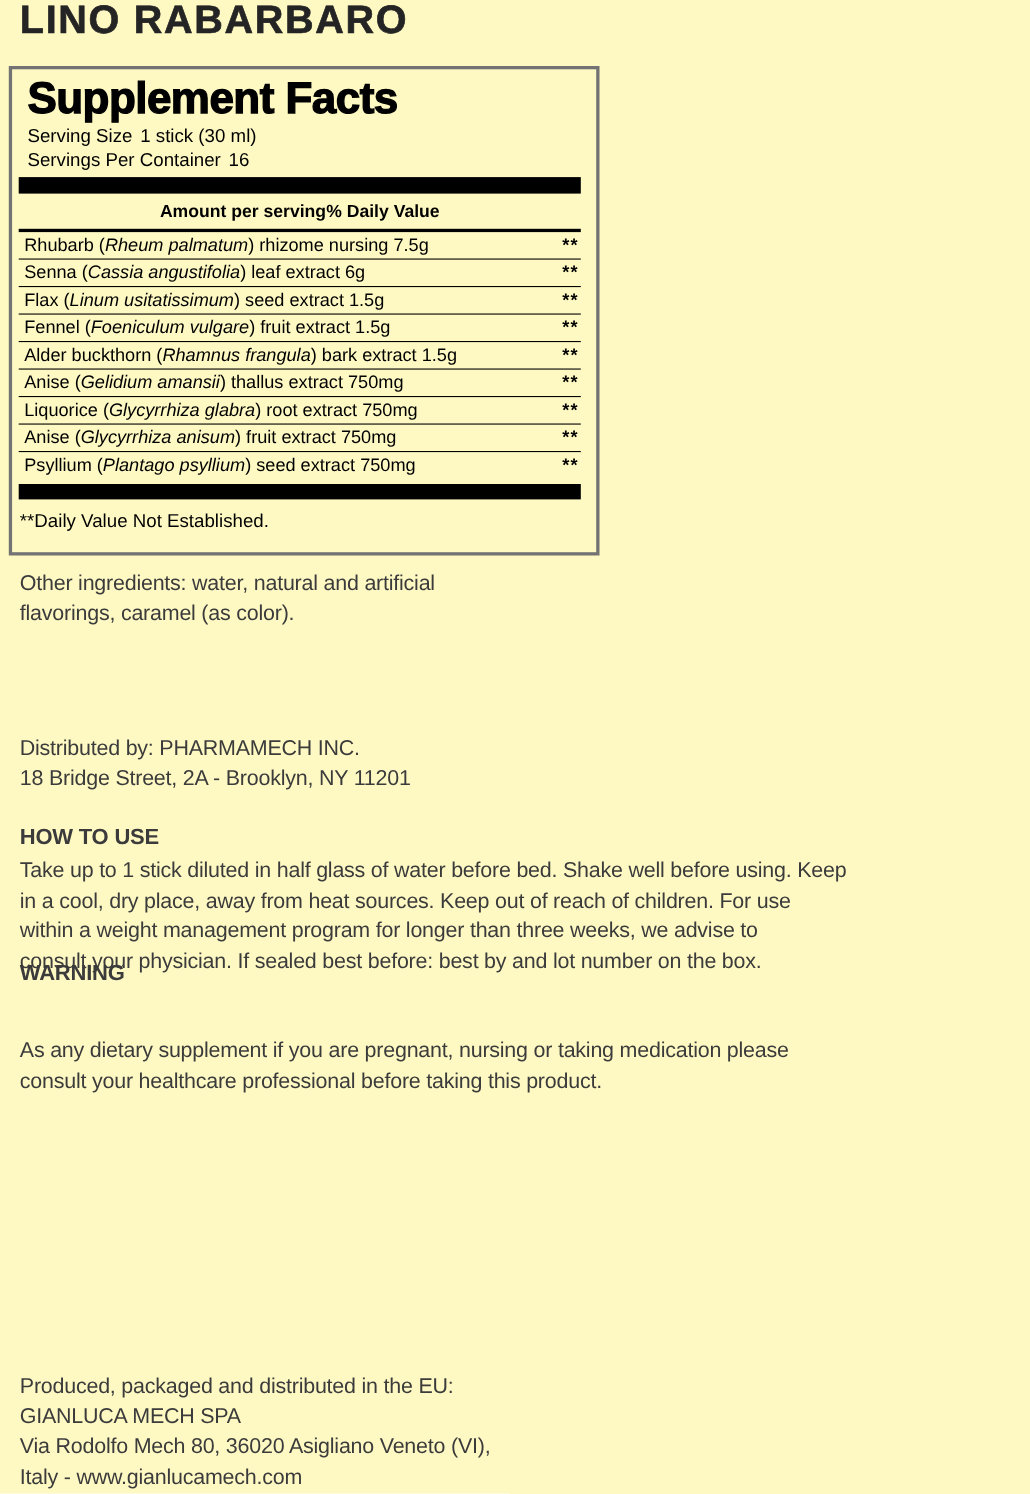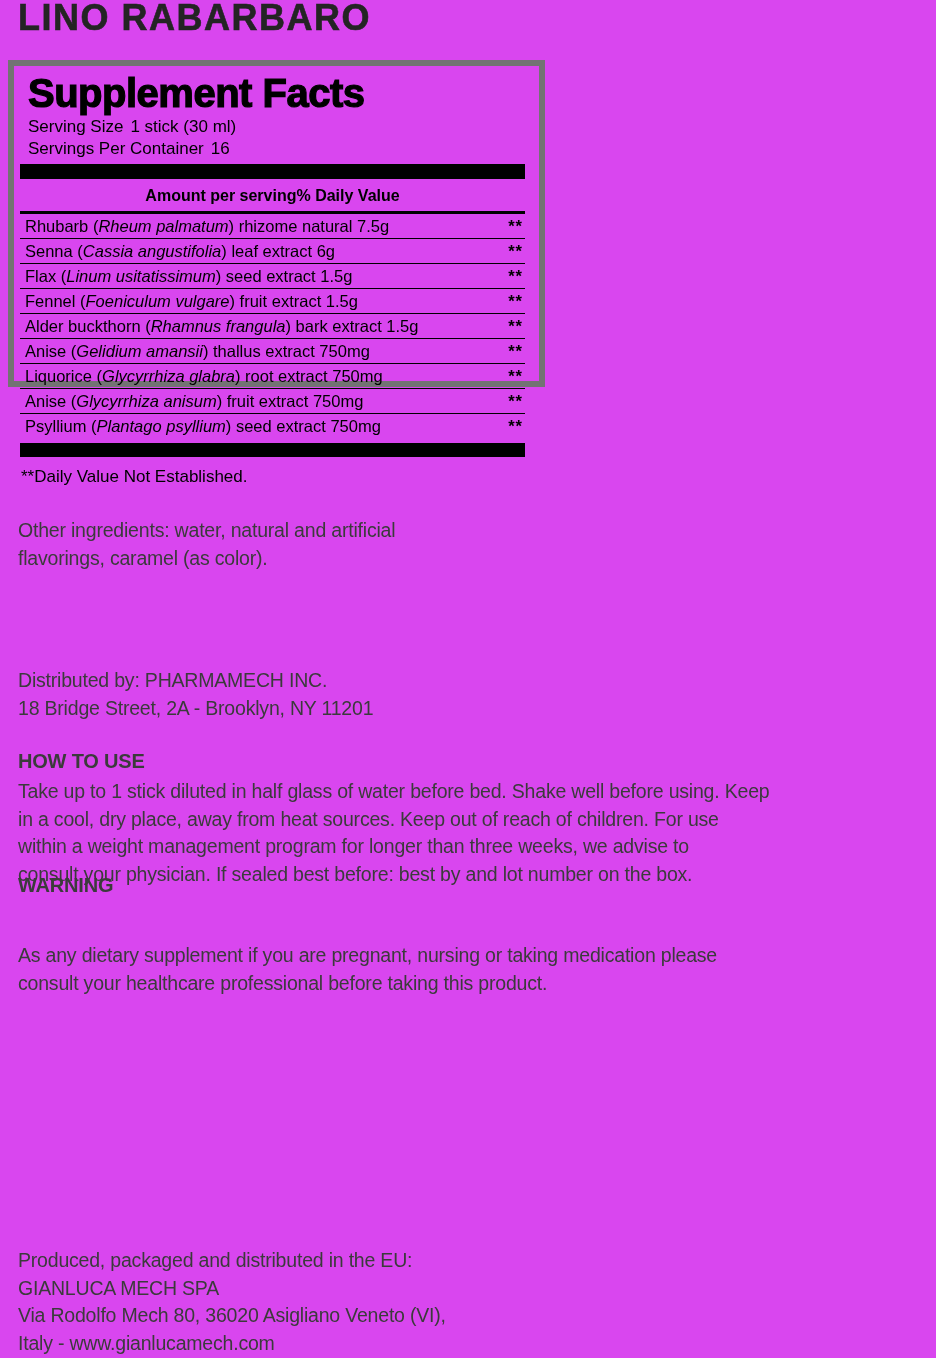--- a/index.html
+++ b/index.html
@@ -1,34 +1,34 @@
 <!DOCTYPE html>
 <html><head>
 <meta charset="utf-8">
 <style>
   html,body{margin:0;padding:0;background:#fff;}
   .page{
     position:relative;
     width:936px;height:1358px;
-    background:#d946ef;
+    background:#fef9c3;
     font-family:"Liberation Sans",sans-serif;
     overflow:hidden;
   }
   
   .product-title{
     position:absolute;left:18px;top:-3px;
     font-size:36px;font-weight:900;letter-spacing:1.5px;
     color:#242424;
     -webkit-text-stroke:0.6px #242424;
   }
   
   .sf-box{
     position:absolute;left:8px;top:60px;
-    width:537px;height:327px;
-    border:6px solid #737373;
+    width:537px;height:445px;
+    border:3px solid #737373;
     box-sizing:border-box;
     padding:2px 14px 0 6px;
     color:#000;
   }
   .sf-title{
     margin:2px 0 0 8px;
     font-size:40px;font-weight:900;letter-spacing:-0.5px;
     -webkit-text-stroke:1.2px #000;
     line-height:46px;
     white-space:nowrap;
@@ -98,21 +98,21 @@
 
     <div class="sf-header-row">
       <span>Amount per serving</span>
       <span>% Daily Value</span>
     </div>
 
     <div class="sf-rule"></div>
 
     <div>
         <div class="sf-row">
-          <span class="sf-row-name"><span>Rhubarb (</span><i>Rheum palmatum</i><span>) rhizome natural 7.5g</span></span>
+          <span class="sf-row-name"><span>Rhubarb (</span><i>Rheum palmatum</i><span>) rhizome nursing 7.5g</span></span>
           <span class="sf-row-dv">**</span>
         </div>
         <div class="sf-row">
           <span class="sf-row-name"><span>Senna (</span><i>Cassia angustifolia</i><span>) leaf extract 6g</span></span>
           <span class="sf-row-dv">**</span>
         </div>
         <div class="sf-row">
           <span class="sf-row-name"><span>Flax (</span><i>Linum usitatissimum</i><span>) seed extract 1.5g</span></span>
           <span class="sf-row-dv">**</span>
         </div>

